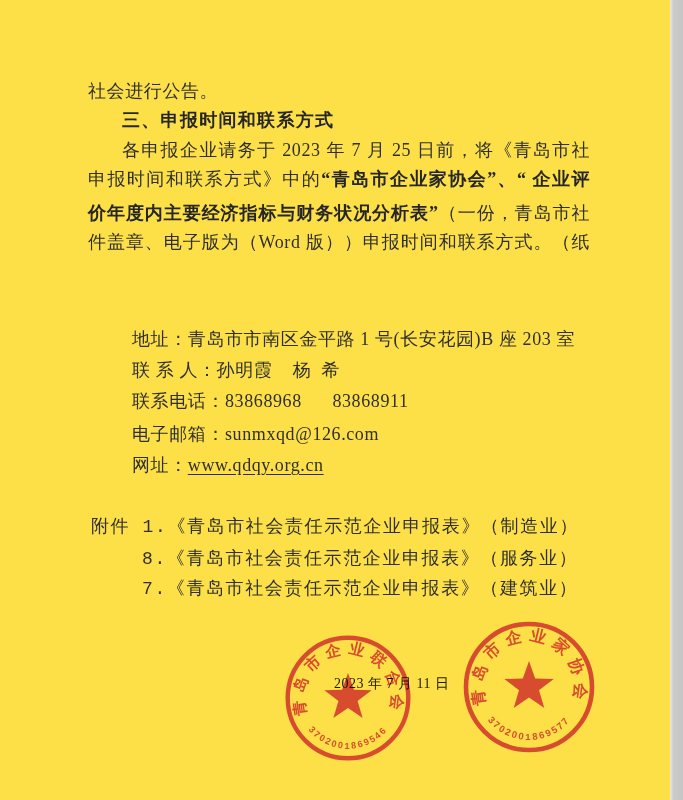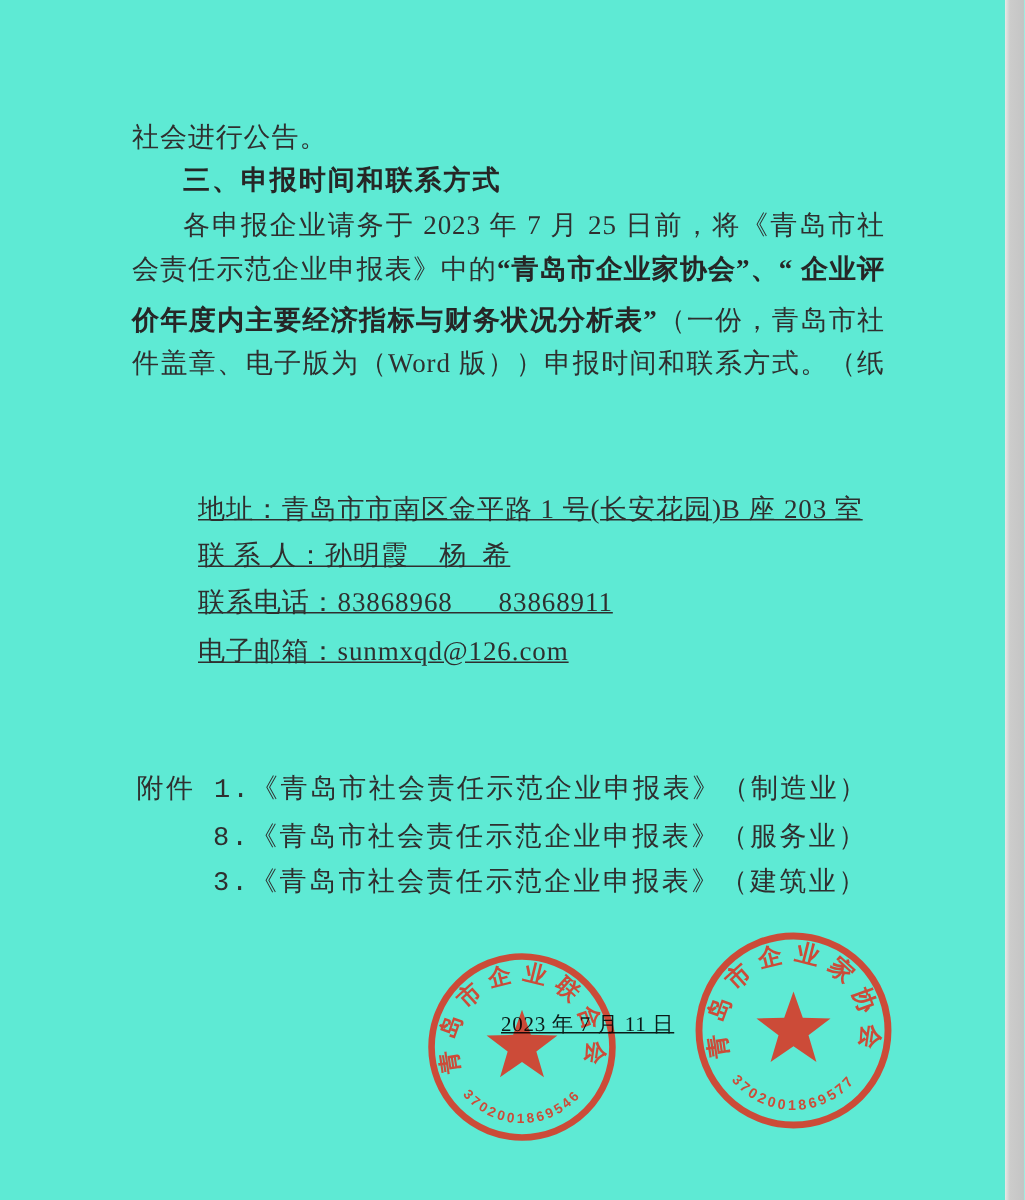--- a/index.html
+++ b/index.html
@@ -1,19 +1,19 @@
 <!DOCTYPE html>
 <html lang="zh"><head>
 <meta charset="utf-8">
 <style>
   html,body{margin:0;padding:0;}
   .screen{
     position:relative;
     width:683px;height:800px;
-    background:#5eead4;
+    background:#fde047;
     overflow:hidden;
     font-family:"Liberation Serif","DejaVu Serif",serif;
   }
   
   .edge-band{
     position:absolute;top:0;right:0;width:13px;height:800px;
     background:linear-gradient(to right,#e9e9e7 0,#cccccb 25%,#c4c4c4 100%);
   }
   .ln{
     position:absolute;
@@ -22,21 +22,21 @@
     line-height:24px;
     color:#2f2f2f;
     white-space:nowrap;
   }
   .bold{font-weight:bold;color:#262626;text-align:right;}
   .just{
     white-space:normal;
     text-align:justify;
     text-align-last:justify;
   }
-  .pre{white-space:pre;text-decoration:underline;}
+  .pre{white-space:pre;}
   .att{letter-spacing:1.6px;font-family:Liberation Mono, monospace;}
   .url{text-decoration:underline;text-underline-offset:3px;}
   .date-line{
     font-size:14px;
     letter-spacing:0.5px;
     color:#1d1d1d;
     mix-blend-mode:multiply;
     z-index:5;
   }
   .seal{
@@ -56,35 +56,36 @@
 <body>
 
 <div class="screen">
 
   <div class="ln" style="top:79px;left:88px">社会进行公告。</div>
 
   <div class="ln bold" style="top:108px;left:122px;letter-spacing:1.3px">三、申报时间和联系方式</div>
 
   <div class="ln just" style="top:138px;left:122px;width:468px">各申报企业请务于 2023 年 7 月 25 日前，将《青岛市社</div>
 
-  <div class="ln just" style="top:167px;left:88px;width:502px"><span>会责任示范企业申报表》中的</span><span class="bold">“青岛市企业家协会”、“ 企业评</span></div>
+  <div class="ln just" style="top:167px;left:88px;width:502px"><span>申报时间和联系方式》中的</span><span class="bold">“青岛市企业家协会”、“ 企业评</span></div>
 
   <div class="ln just" style="top:201px;left:88px;width:502px"><span class="bold">价年度内主要经济指标与财务状况分析表”</span><span>（一份，青岛市社</span></div>
 
   <div class="ln just" style="top:230px;left:88px;width:502px">件盖章、电子版为（Word 版））申报时间和联系方式。（纸</div>
 
 
   <div class="ln pre" style="top:327px;left:132px">地址：青岛市市南区金平路 1 号(长安花园)B 座 203 室</div>
   <div class="ln pre" style="top:358px;left:132px">联 系 人：孙明霞    杨  希</div>
   <div class="ln pre" style="top:389px;left:132px">联系电话：83868968      83868911</div>
   <div class="ln pre" style="top:422px;left:132px">电子邮箱：sunmxqd@126.com</div>
+  <div class="ln" style="top:453px;left:132px"><span>网址：</span><span class="url">www.qdqy.org.cn</span></div>
 
   <div class="ln att" style="top:515px;left:91px">附件 1.《青岛市社会责任示范企业申报表》（制造业）</div>
   <div class="ln att" style="top:547px;left:142px">8.《青岛市社会责任示范企业申报表》（服务业）</div>
-  <div class="ln att" style="top:577px;left:142px">3.《青岛市社会责任示范企业申报表》（建筑业）</div>
+  <div class="ln att" style="top:577px;left:142px">7.《青岛市社会责任示范企业申报表》（建筑业）</div>
 
   <svg class="seal" style="left:281px;top:631px;width:134px;height:134px" viewBox="0 0 140 140">
     <defs>
       <path id="s1top" d="M 30.2 93 A 46 46 0 1 1 109.8 93"></path>
       <path id="s1bot" d="M 29.4 104.1 A 53 53 0 0 0 110.6 104.1"></path>
     </defs>
     <circle cx="70" cy="70" r="63" fill="none" stroke-width="4.6" stroke="#d5402d"></circle>
     <polygon points="70,44 76.2,61.5 94.7,62 80,73.2 85.3,91 70,80.5 54.7,91 60,73.2 45.3,62 63.8,61.5" fill="#d5402d"></polygon>
     <text class="seal-name" text-anchor="middle" fill="#d5402d"><textPath href="#s1top" startOffset="50%" text-anchor="middle">青岛市企业联合会</textPath></text>
     <text class="seal-code" text-anchor="middle" fill="#d5402d"><textPath href="#s1bot" startOffset="50%" text-anchor="middle">3702001869546</textPath></text>

